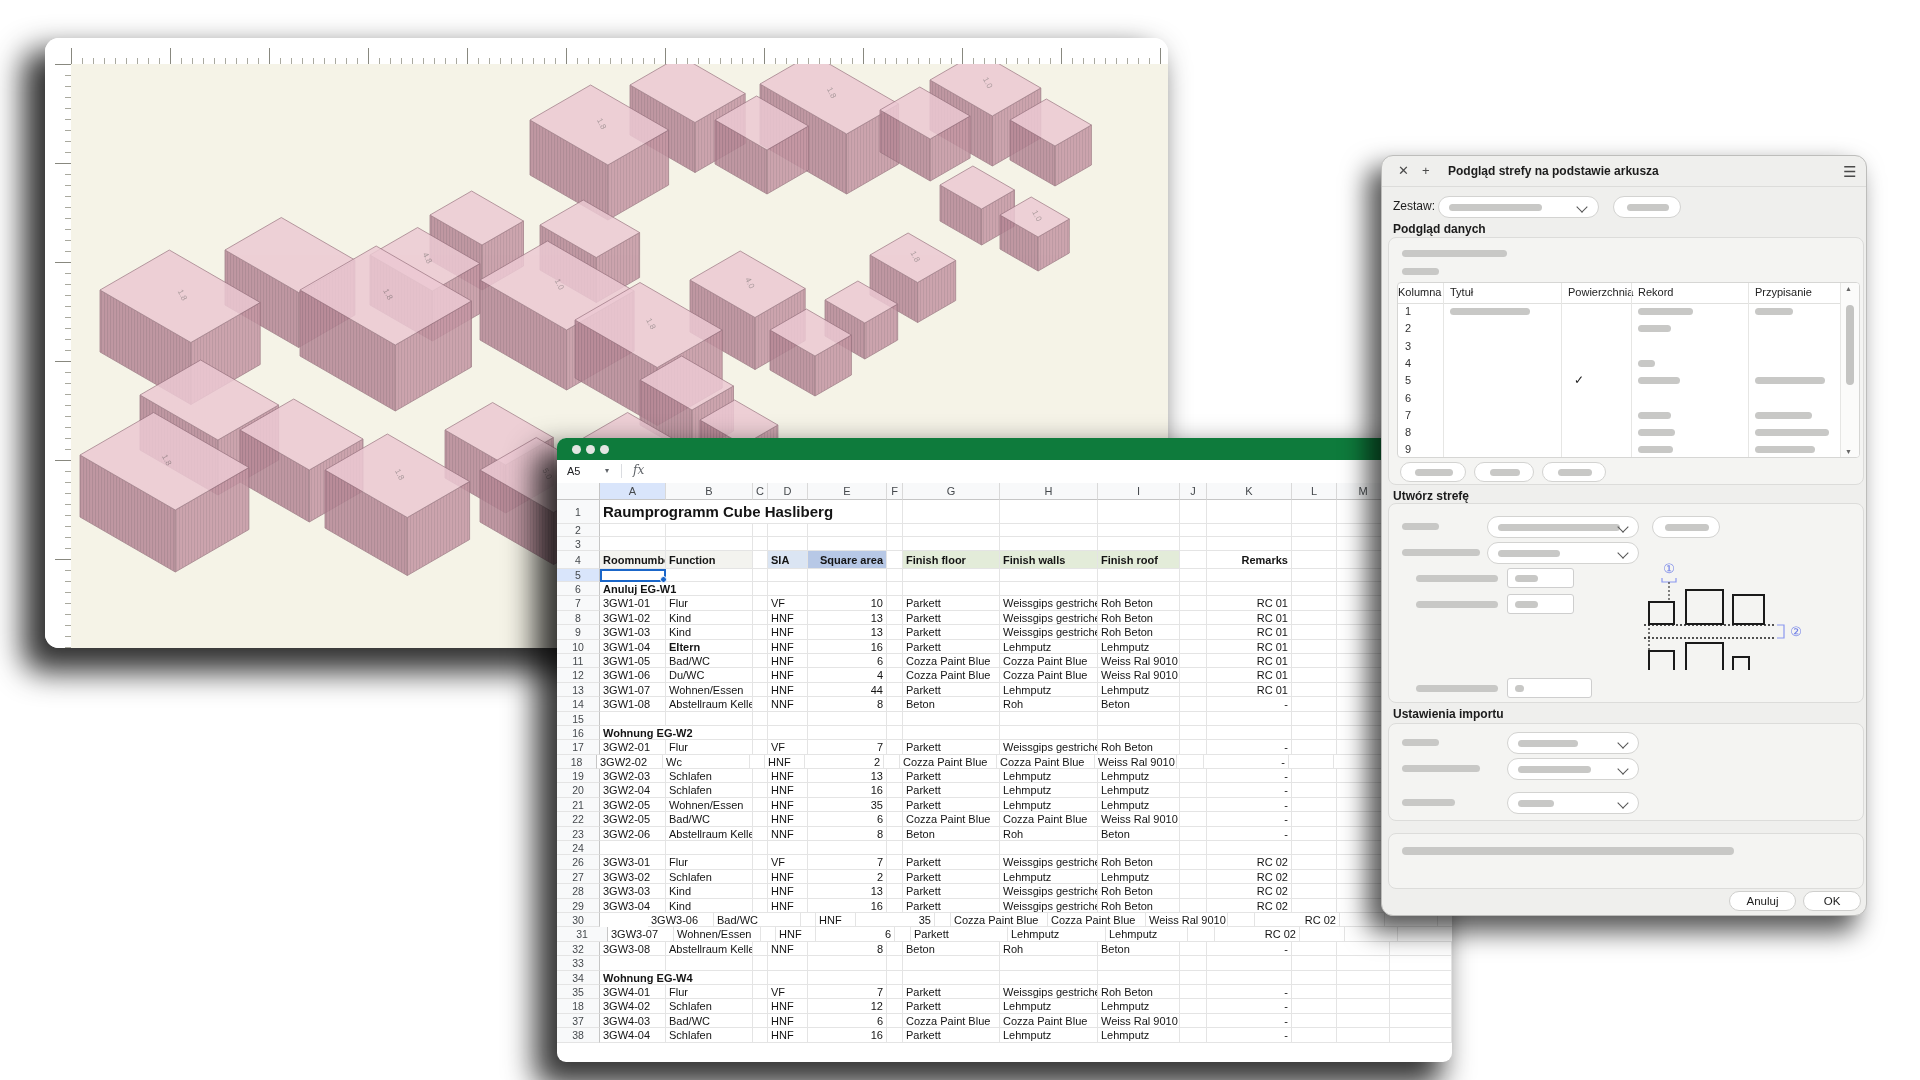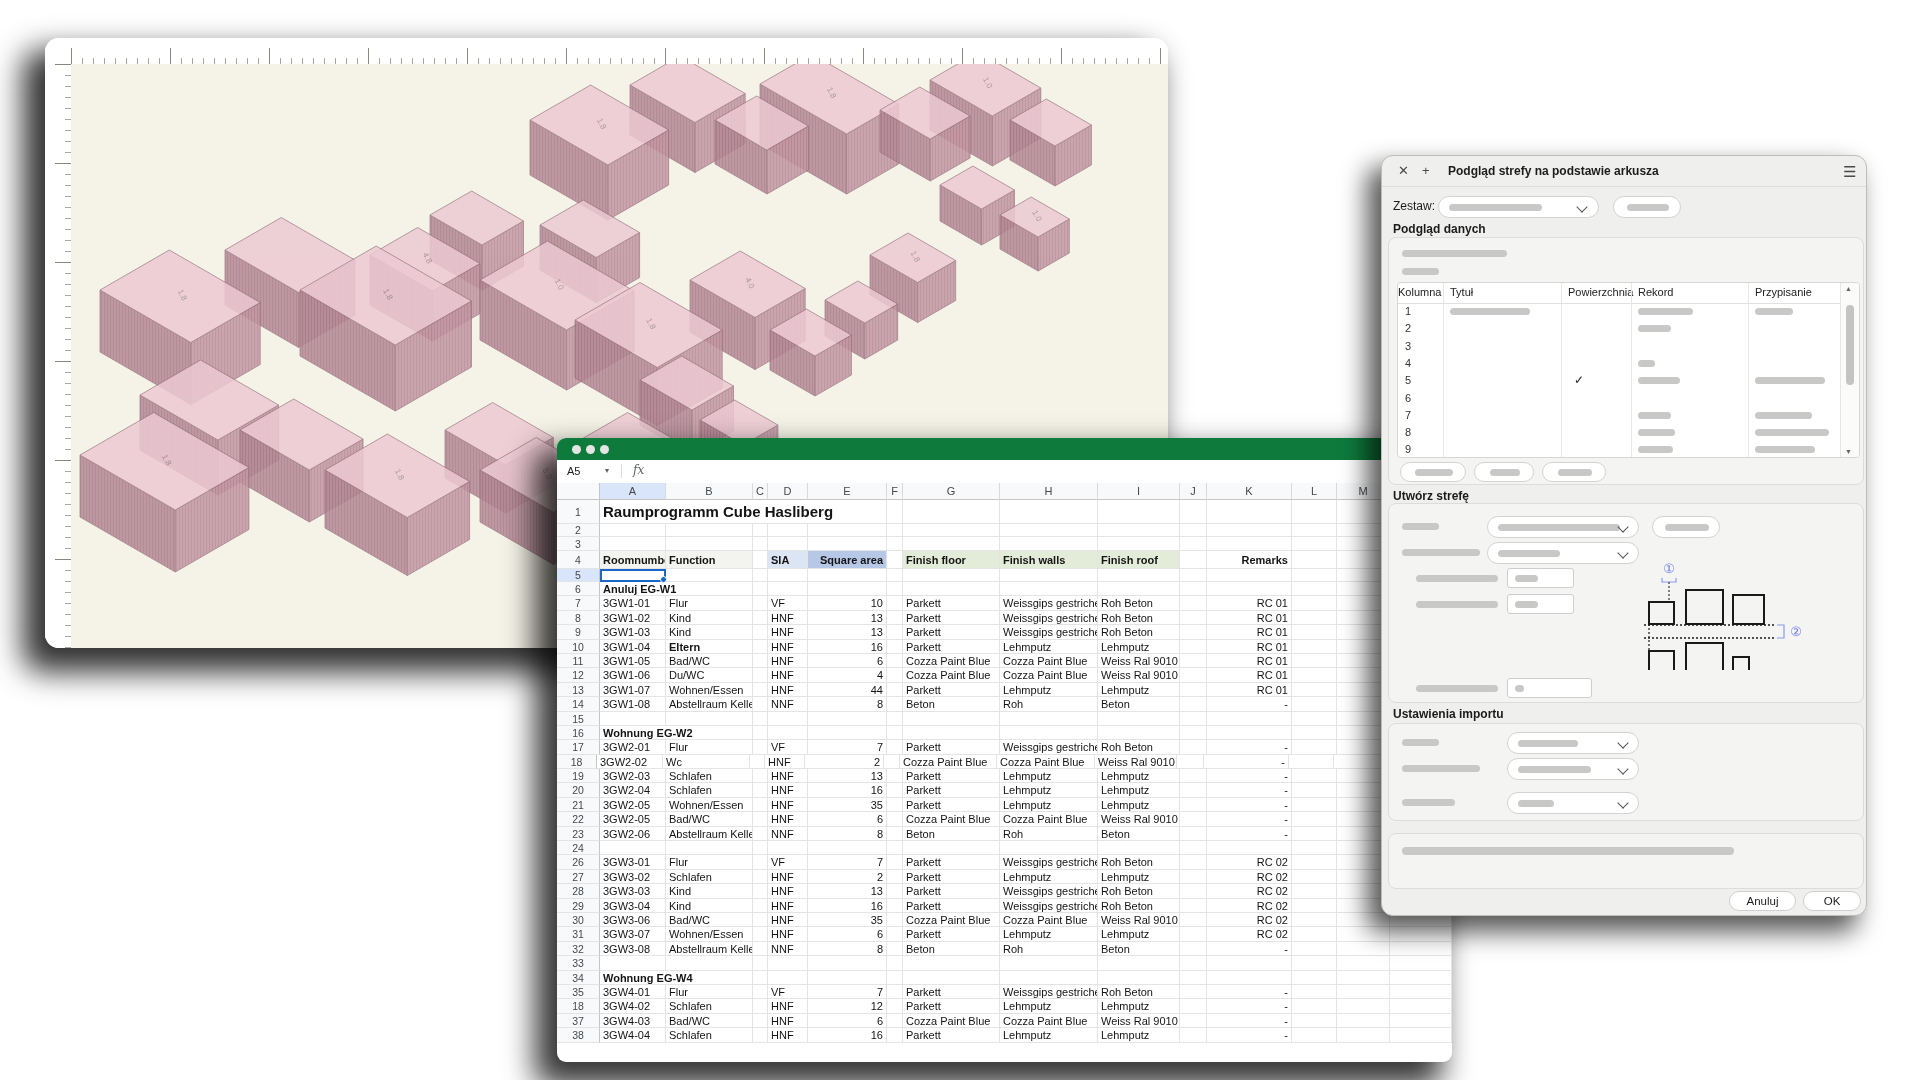--- a/index.html
+++ b/index.html
@@ -758,37 +758,37 @@
         <div class="cell" style="width: 98px;">Weissgips gestrichen</div>
         <div class="cell" style="width: 82px;">Roh Beton</div>
         <div class="cell" style="width: 27px;"></div>
         <div class="cell" style="text-align: right; width: 85px;">RC 02</div>
         <div class="cell" style="width: 45px;"></div>
         <div class="cell" style="width: 53px;"></div>
         <div class="cell" style="width: 62px;"></div>
       </div>
       <div class="srow" style="height: 14.4px; line-height: 14.4px;">
         <div class="gutter" style="width: 43px;">30</div>
-        <div class="cell" style="width: 66px;">3GW3-06</div>
+        <div class="cell" style="width: 66px; margin-left: 48px;">3GW3-06</div>
         <div class="cell" style="width: 87px;">Bad/WC</div>
         <div class="cell" style="width: 15px;"></div>
         <div class="cell" style="width: 40px;">HNF</div>
         <div class="cell" style="text-align: right; width: 79px;">35</div>
         <div class="cell" style="width: 16px;"></div>
         <div class="cell" style="width: 97px;">Cozza Paint Blue</div>
         <div class="cell" style="width: 98px;">Cozza Paint Blue</div>
         <div class="cell" style="width: 82px;">Weiss Ral 9010</div>
         <div class="cell" style="width: 27px;"></div>
         <div class="cell" style="text-align: right; width: 85px;">RC 02</div>
         <div class="cell" style="width: 45px;"></div>
         <div class="cell" style="width: 53px;"></div>
         <div class="cell" style="width: 62px;"></div>
       </div>
       <div class="srow" style="height: 14.4px; line-height: 14.4px;">
-        <div class="gutter" style="width: 43px;">31</div>
+        <div class="gutter" style="width: 51px;">31</div>
         <div class="cell" style="width: 66px;">3GW3-07</div>
         <div class="cell" style="width: 87px;">Wohnen/Essen</div>
         <div class="cell" style="width: 15px;"></div>
         <div class="cell" style="width: 40px;">HNF</div>
         <div class="cell" style="text-align: right; width: 79px;">6</div>
         <div class="cell" style="width: 16px;"></div>
         <div class="cell" style="width: 97px;">Parkett</div>
         <div class="cell" style="width: 98px;">Lehmputz</div>
         <div class="cell" style="width: 82px;">Lehmputz</div>
         <div class="cell" style="width: 27px;"></div>

